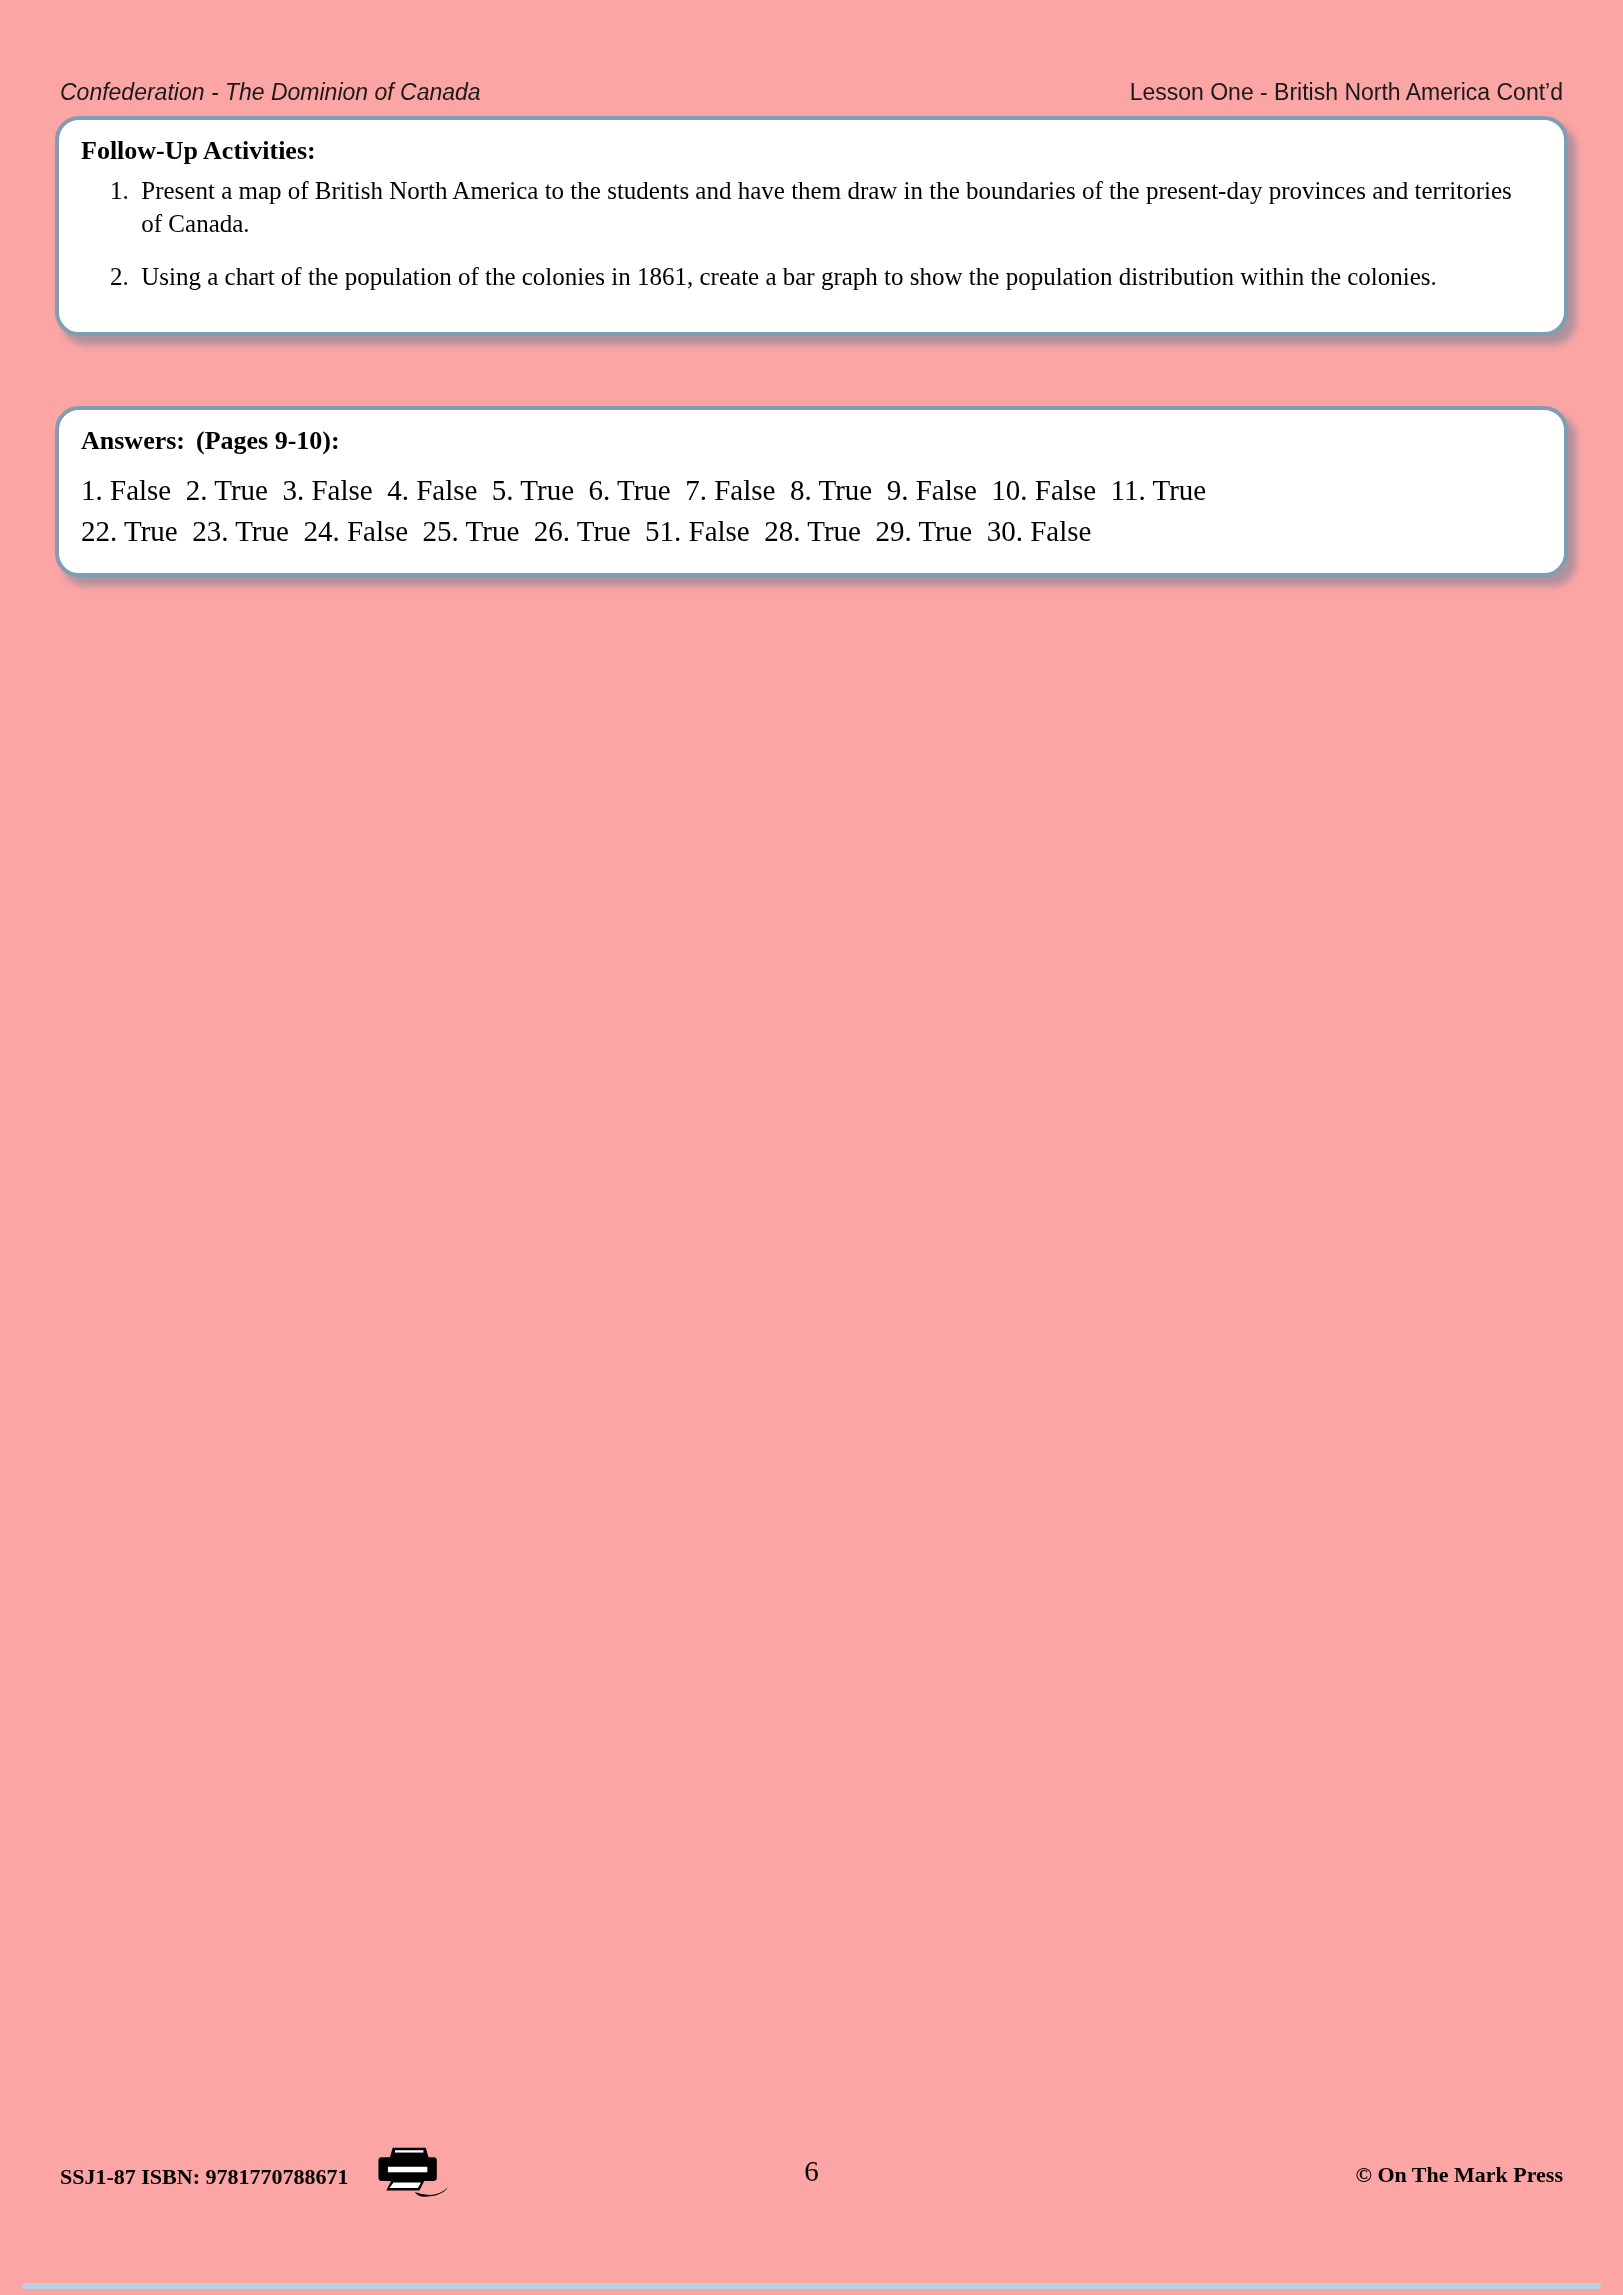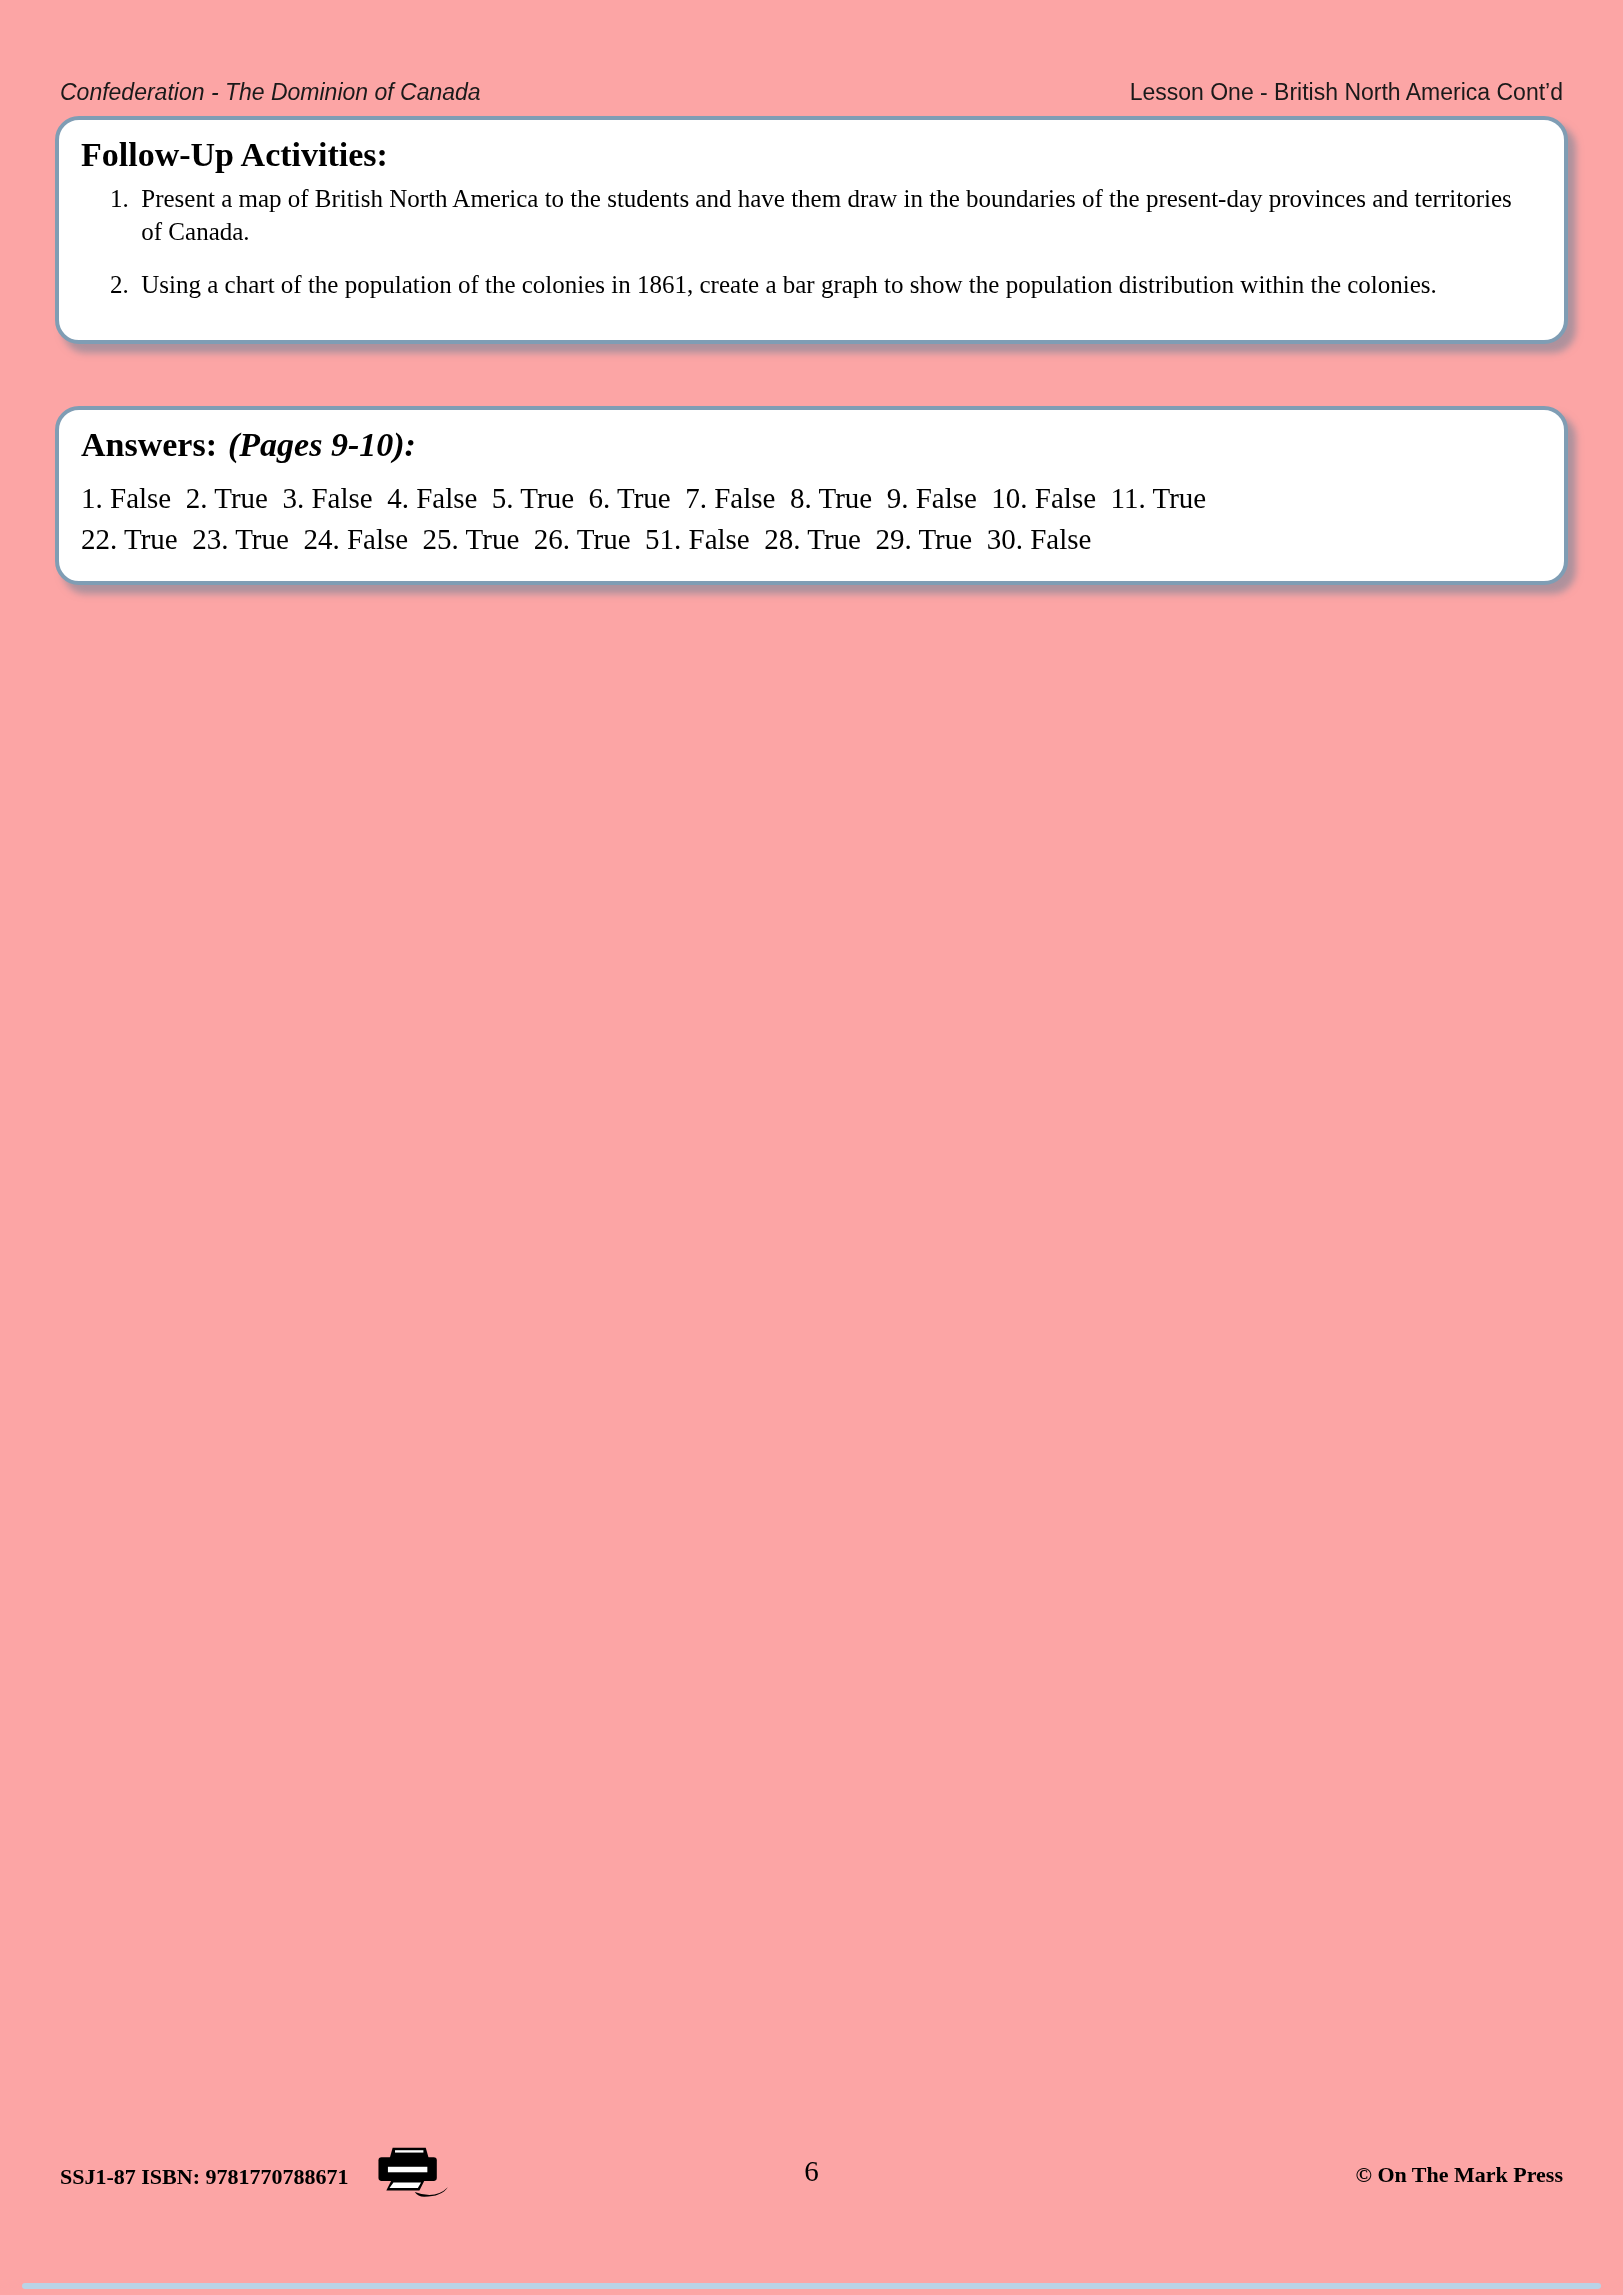--- a/index.html
+++ b/index.html
@@ -43,26 +43,25 @@
     background: #ffffff;
     box-shadow: 7.1px 8.7px 7.1px rgba(110, 130, 150, 0.55);
     padding: 12.7px 27px 20.6px 22px;
     box-sizing: border-box;
   }
   .followup-box { top: 116px; }
   .answers-box  { top: 406px; }
 
   .box-title {
     margin: 3.2px 0 4.8px 0;
-    font-size: 34px;
+    font-size: 26px;
     font-weight: bold;
     font-family: "Liberation Serif", "DejaVu Serif", serif;
   }
   .pages-ref {
-    font-style: italic;
     margin-left: 11px;
   }
 
   .followup-list {
     margin: 8px 0 18px 0;
     padding-left: 54px;
     font-size: 25px;
     line-height: 1.32;
   }
   .followup-list li {

